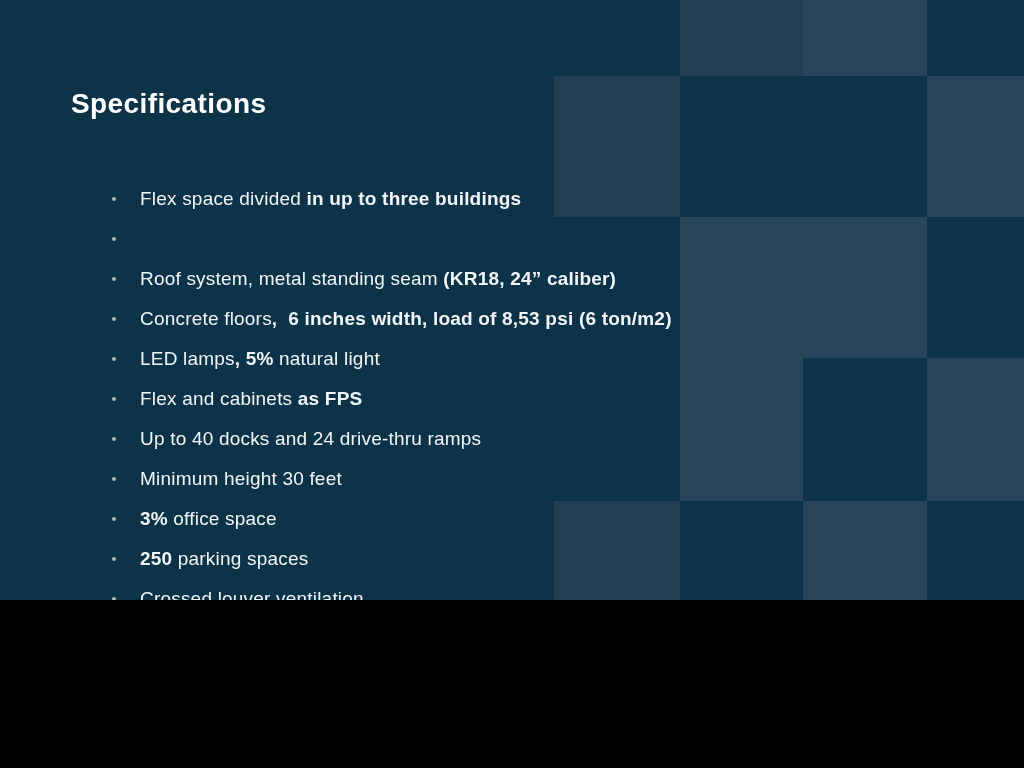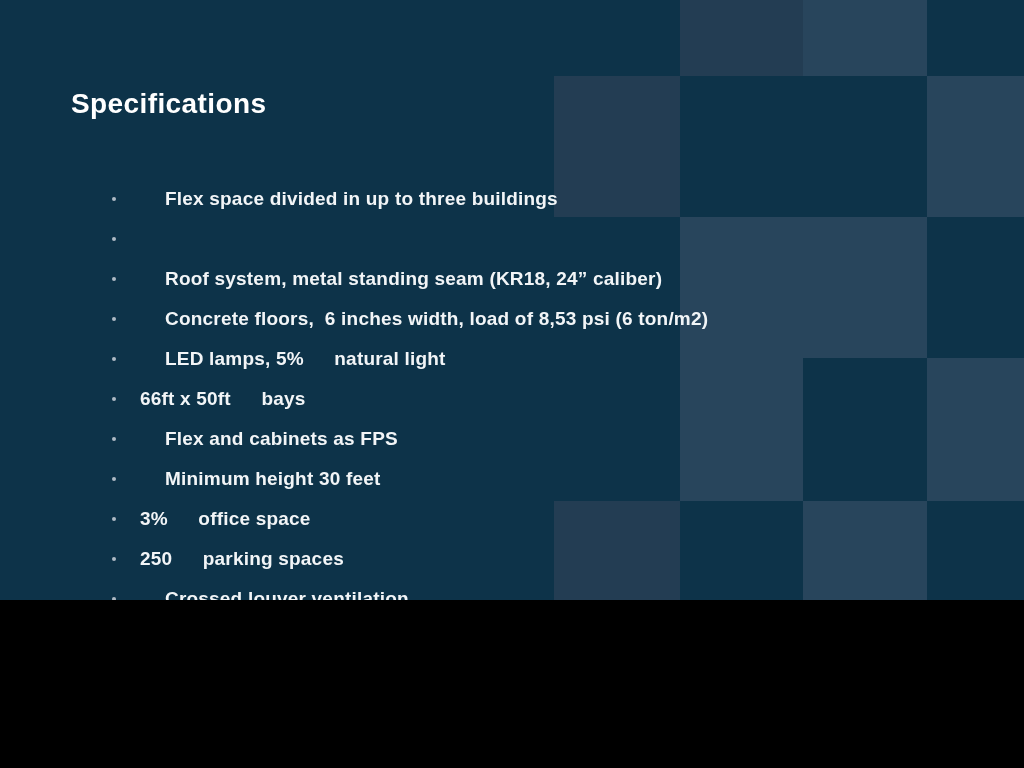--- a/index.html
+++ b/index.html
@@ -42,21 +42,21 @@
     color:var(--c-text,#f2f5f7);
   }
   .dot{
     flex:0 0 auto;
     width:4px;height:4px;
     border-radius:50%;
     background:var(--c-dot,#aebac4);
     margin-right:24px;
   }
   .seg{white-space:pre;font-weight:700;}
-  .seg.bold{font-weight:700;margin-left:25px;}
+  .seg.bold{font-weight:400;}
 </style>
 </head>
 <body>
 
 <div class="slide" style="--c-bg: #0d3349; --c-title: #ffffff; --c-text: #f2f5f7; --c-dot: #aebac4;">
   <div class="pattern-layer">
       <div class="pattern-square" style="left: 680px; top: 0px; width: 123px; height: 76px; background: rgb(35, 61, 83);"></div>
       <div class="pattern-square" style="left: 803px; top: 0px; width: 124px; height: 76px; background: rgb(40, 69, 92);"></div>
       <div class="pattern-square" style="left: 554px; top: 76px; width: 126px; height: 141px; background: rgb(35, 61, 83);"></div>
       <div class="pattern-square" style="left: 927px; top: 76px; width: 97px; height: 141px; background: rgb(40, 69, 92);"></div>
@@ -87,25 +87,25 @@
       <li>
         <span class="dot"></span>
         <span><span class="seg bold">Concrete floors</span><span class="seg">,  6 inches width, load of 8,53 psi (6 ton/m2)</span></span>
       </li>
       <li>
         <span class="dot"></span>
         <span><span class="seg bold">LED lamps</span><span class="seg">, 5% </span><span class="seg bold">natural light</span></span>
       </li>
       <li>
         <span class="dot"></span>
-        <span><span class="seg">66ft x 50ft </span><span class="seg bold">bays</span></span>
+        <span><span class="seg bold">Flex and cabinets</span><span class="seg"> as FPS</span></span>
       </li>
       <li>
         <span class="dot"></span>
-        <span><span class="seg bold">Flex and cabinets</span><span class="seg"> as FPS</span></span>
+        <span><span class="seg bold">Up to 40 docks and 24 drive-thru ramps</span></span>
       </li>
       <li>
         <span class="dot"></span>
         <span><span class="seg bold">Minimum height 30 feet</span></span>
       </li>
       <li>
         <span class="dot"></span>
         <span><span class="seg">3% </span><span class="seg bold">office space</span></span>
       </li>
       <li>

